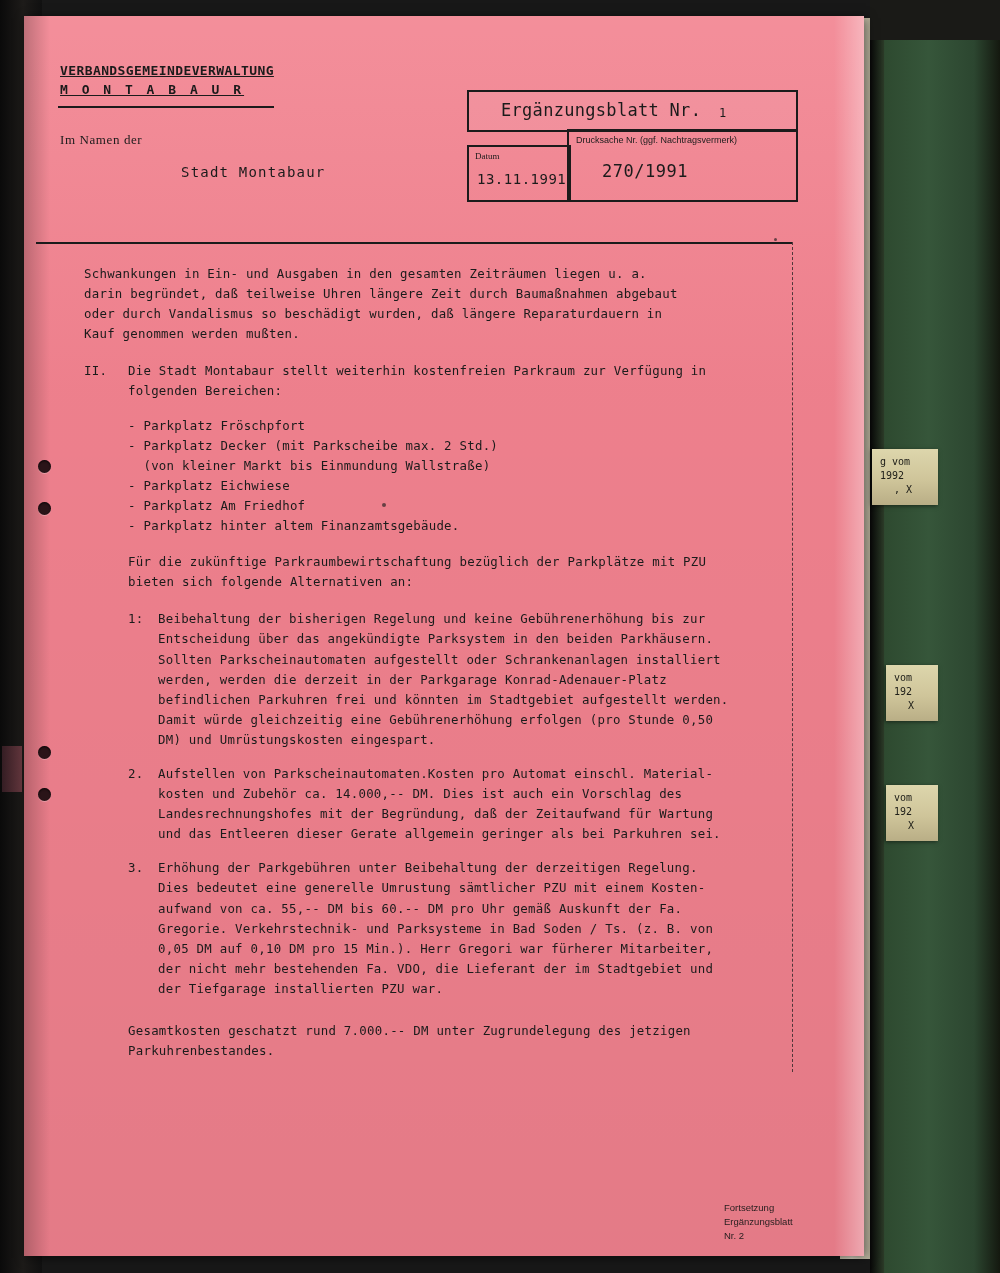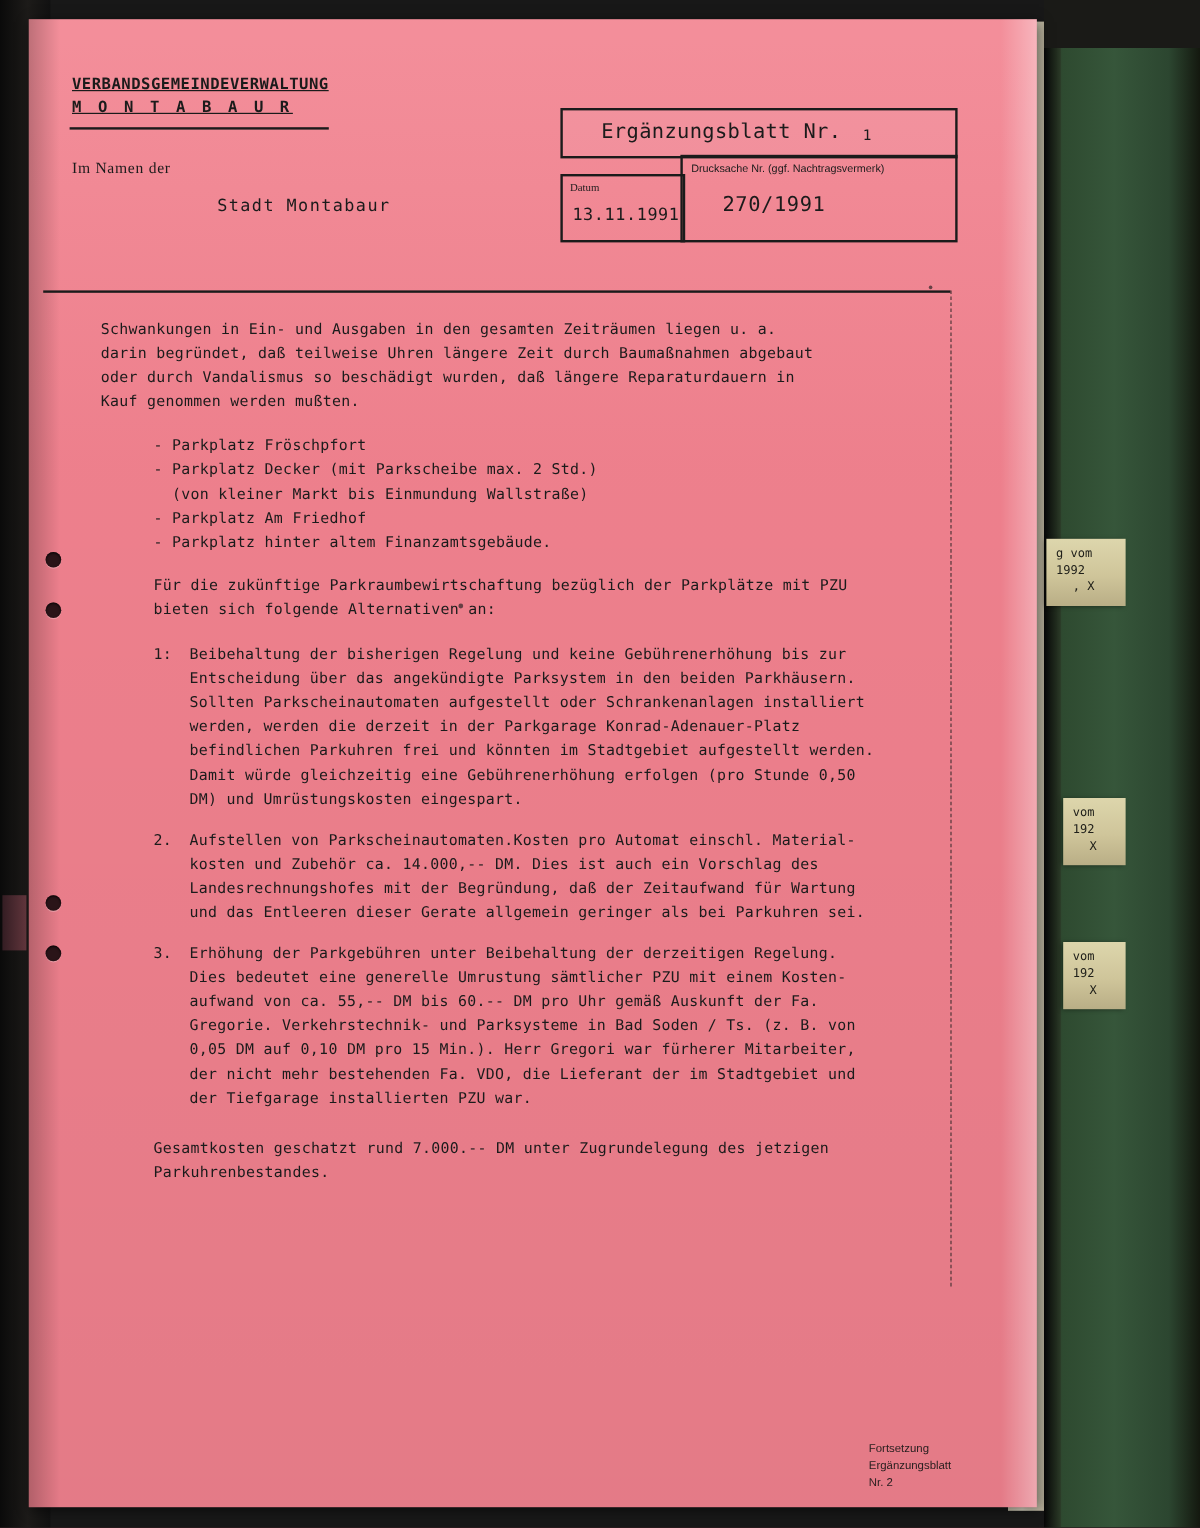--- a/index.html
+++ b/index.html
@@ -331,25 +331,31 @@
   <div class="main-rule"></div>
   <div class="margin-dots"></div>
 
   <div class="body">
 
     <p class="para" style="white-space: pre-line;">Schwankungen in Ein- und Ausgaben in den gesamten Zeiträumen liegen u. a.
 darin begründet, daß teilweise Uhren längere Zeit durch Baumaßnahmen abgebaut
 oder durch Vandalismus so beschädigt wurden, daß längere Reparaturdauern in
 Kauf genommen werden mußten.</p>
 
+    <div class="hang">
+      <span class="marker">II.</span>
+      <span class="txt" style="white-space: pre-line;">Die Stadt Montabaur stellt weiterhin kostenfreien Parkraum zur Verfügung in
+folgenden Bereichen:</span>
+    </div>
 
     <ul class="plain">
       <li>- Parkplatz Fröschpfort</li>
       <li>- Parkplatz Decker (mit Parkscheibe max. 2 Std.)</li>
       <li>  (von kleiner Markt bis Einmundung Wallstraße)</li>
+      <li>- Parkplatz Eichwiese</li>
       <li>- Parkplatz Am Friedhof</li>
       <li>- Parkplatz hinter altem Finanzamtsgebäude.</li>
     </ul>
 
     <p class="para indent44" style="white-space: pre-line;">Für die zukünftige Parkraumbewirtschaftung bezüglich der Parkplätze mit PZU
 bieten sich folgende Alternativen an:</p>
 
     <div class="hang indent44">
       <span class="marker narrow">1:</span>
       <span class="txt" style="white-space: pre-line;">Beibehaltung der bisherigen Regelung und keine Gebührenerhöhung bis zur

